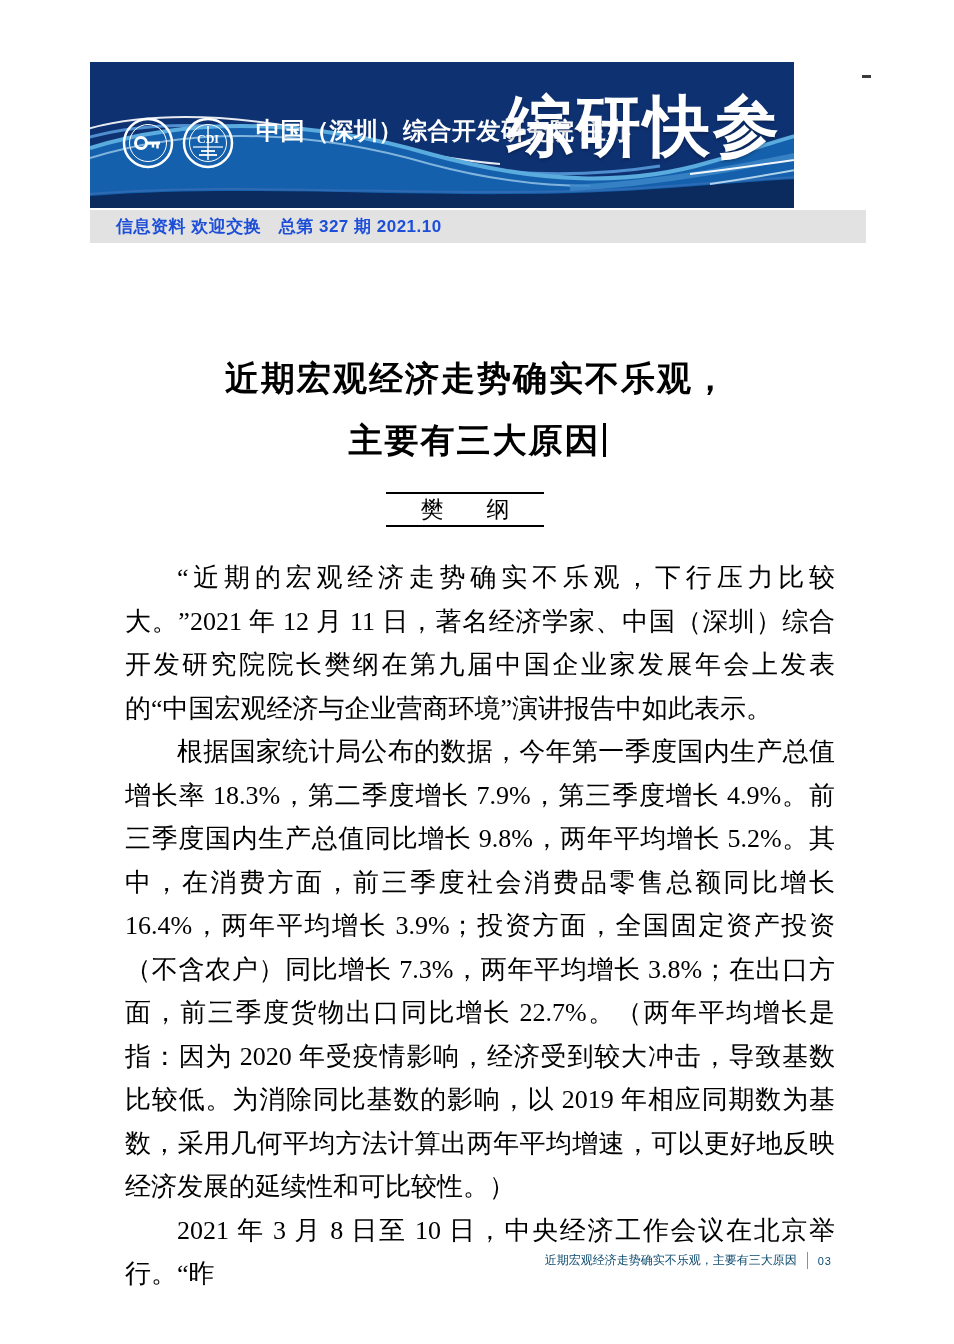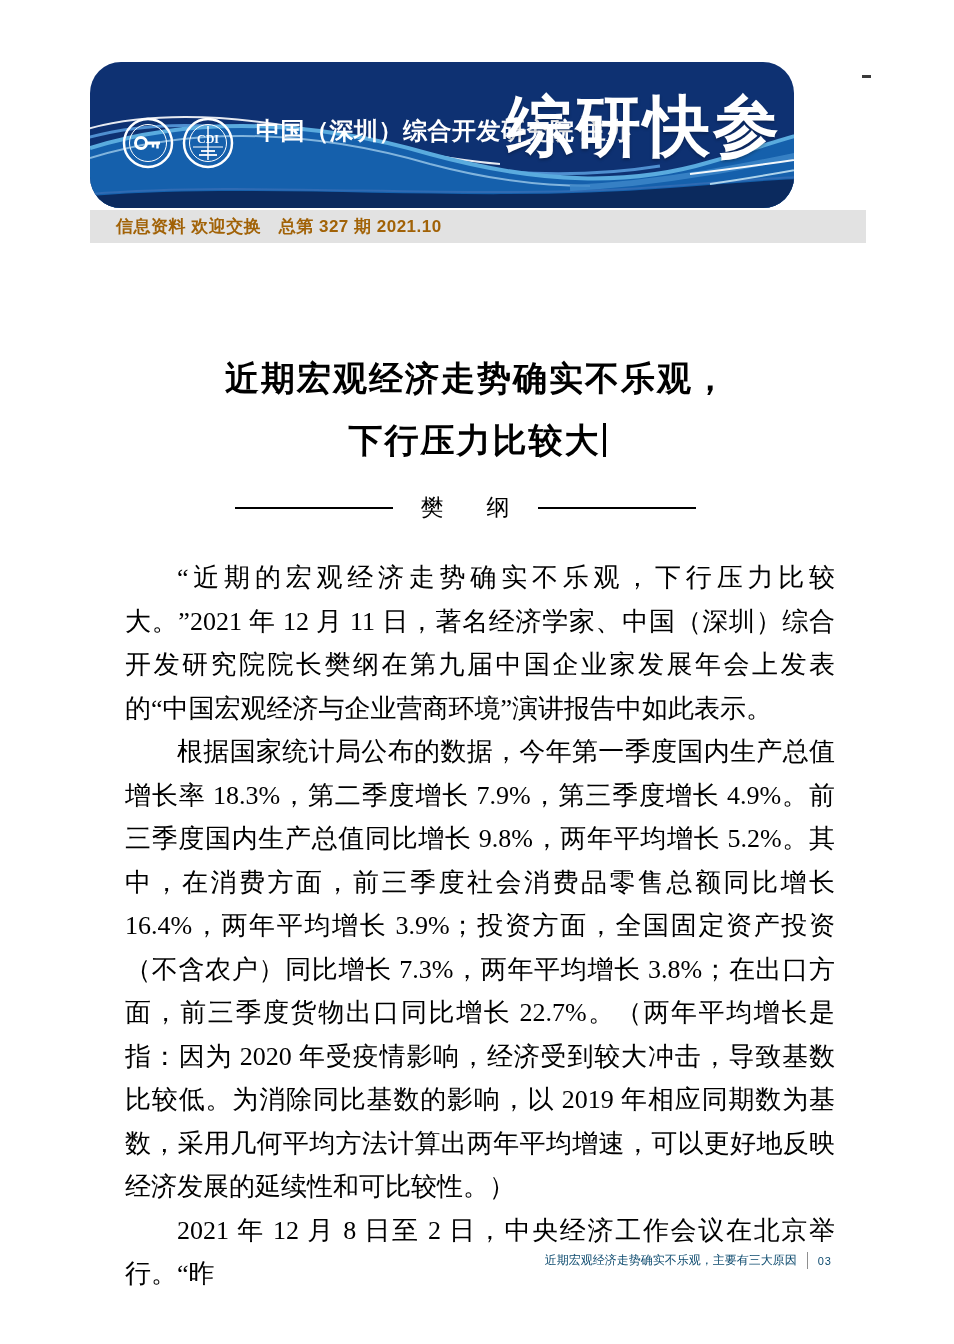--- a/index.html
+++ b/index.html
@@ -12,21 +12,20 @@
     overflow: hidden;
     font-family: "Liberation Serif", "DejaVu Serif", serif;
   }
 
   
   .banner {
     position: absolute;
     left: 90px; top: 62px;
     width: 704px; height: 146px;
     overflow: hidden;
-    border-radius: 31px;
   }
   .banner-art { position: absolute; left: 0; top: 0; width: 776px; height: 146px; display: block; }
   .logo-row { position: absolute; left: 32px; top: 55px; display: flex; gap: 8px; }
   .logo { width: 52px; height: 52px; display: block; }
   .brand {
     position: absolute; left: 166px; top: 50px;
     color: #ffffff;
     font-family: "Liberation Sans", "DejaVu Sans", sans-serif;
   }
   .brand-line1 { font-size: 21px; font-weight: 700; letter-spacing: 1px; }
@@ -43,21 +42,21 @@
     position: absolute; left: 862px; top: 75px;
     width: 9px; height: 3px; background: #3a3a3a;
   }
 
   
   .infobar {
     position: absolute;
     left: 90px; top: 210px;
     width: 776px; height: 33px;
     background: #e2e2e2;
-    color: #a16207;
+    color: #1d4ed8;
     font-family: "Liberation Sans", "DejaVu Sans", sans-serif;
     font-size: 17px; font-weight: 600;
     line-height: 33px;
     padding-left: 26px;
     letter-spacing: 0.5px;
   }
 
   
   .title {
     position: absolute;
@@ -73,21 +72,21 @@
     width: 3px; height: 34px;
     background: #000;
     vertical-align: -5px;
     margin-left: 2px;
   }
 
   
   .author-row {
     position: absolute;
     left: 0; top: 492px; width: 930px;
-    display: flex; justify-content: center; align-items: center;
+    display: flex; justify-content: center; align-items: center; flex-direction: column;
   }
   .author-rule { width: 158px; height: 2px; background: #000; }
   .author-name {
     font-size: 23px; color: #000;
     letter-spacing: 10px;
     margin: 0 18px 0 28px;
     white-space: nowrap;
   }
 
   
@@ -165,32 +164,32 @@
       <div class="brand-line2">中国（深圳）综合开发研究院 主办</div>
     </div>
 
     <div class="masthead">综研快参</div>
   </div>
 
   <div class="corner-tick"></div>
 
   <div class="infobar">信息资料 欢迎交换　总第 327 期 2021.10</div>
 
-  <h1 class="title"><span>近期宏观经济走势确实不乐观，</span><br><span>下行压力比较大</span><span class="text-cursor"></span></h1>
+  <h1 class="title"><span>近期宏观经济走势确实不乐观，</span><br><span>主要有三大原因</span><span class="text-cursor"></span></h1>
 
   <div class="author-row">
     <span class="author-rule"></span>
     <span class="author-name">樊　纲</span>
     <span class="author-rule"></span>
   </div>
 
   <div class="body-text">
     <p>“近期的宏观经济走势确实不乐观，下行压力比较大。”2021 年 12 月 11 日，著名经济学家、中国（深圳）综合开发研究院院长樊纲在第九届中国企业家发展年会上发表的“中国宏观经济与企业营商环境”演讲报告中如此表示。</p>
     <p>根据国家统计局公布的数据，今年第一季度国内生产总值增长率 18.3%，第二季度增长 7.9%，第三季度增长 4.9%。前三季度国内生产总值同比增长 9.8%，两年平均增长 5.2%。其中，在消费方面，前三季度社会消费品零售总额同比增长 16.4%，两年平均增长 3.9%；投资方面，全国固定资产投资（不含农户）同比增长 7.3%，两年平均增长 3.8%；在出口方面，前三季度货物出口同比增长 22.7%。（两年平均增长是指：因为 2020 年受疫情影响，经济受到较大冲击，导致基数比较低。为消除同比基数的影响，以 2019 年相应同期数为基数，采用几何平均方法计算出两年平均增速，可以更好地反映经济发展的延续性和可比较性。）</p>
-    <p>2021 年 12 月 8 日至 2 日，中央经济工作会议在北京举行。“昨</p>
+    <p>2021 年 3 月 8 日至 10 日，中央经济工作会议在北京举行。“昨</p>
   </div>
 
   <div class="footer">
     <span>近期宏观经济走势确实不乐观，主要有三大原因</span>
     <span class="footer-vline"></span>
     <span class="footer-page">03</span>
   </div>
 
 </div>
 

